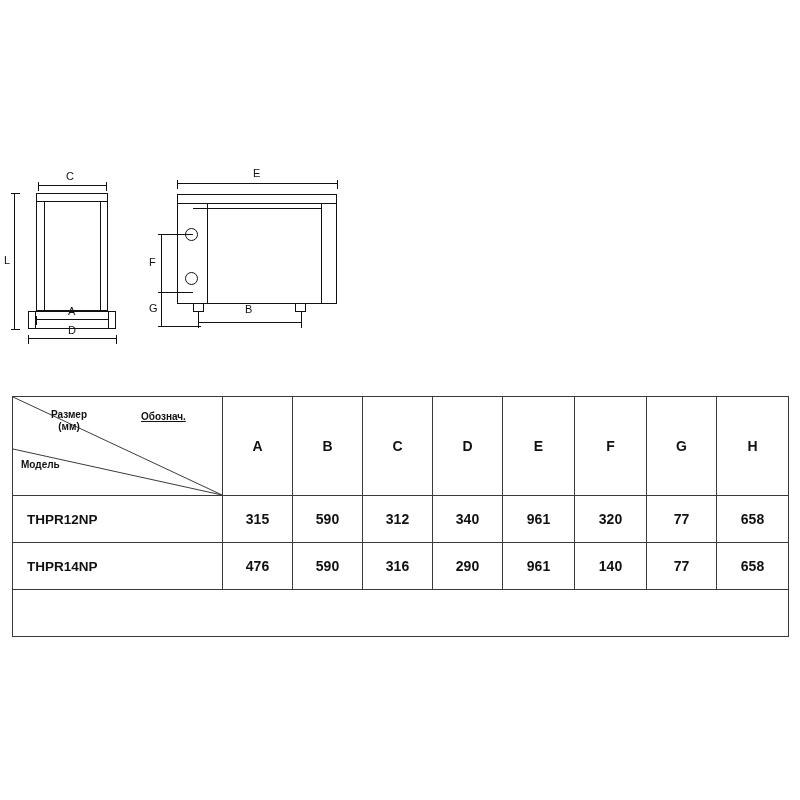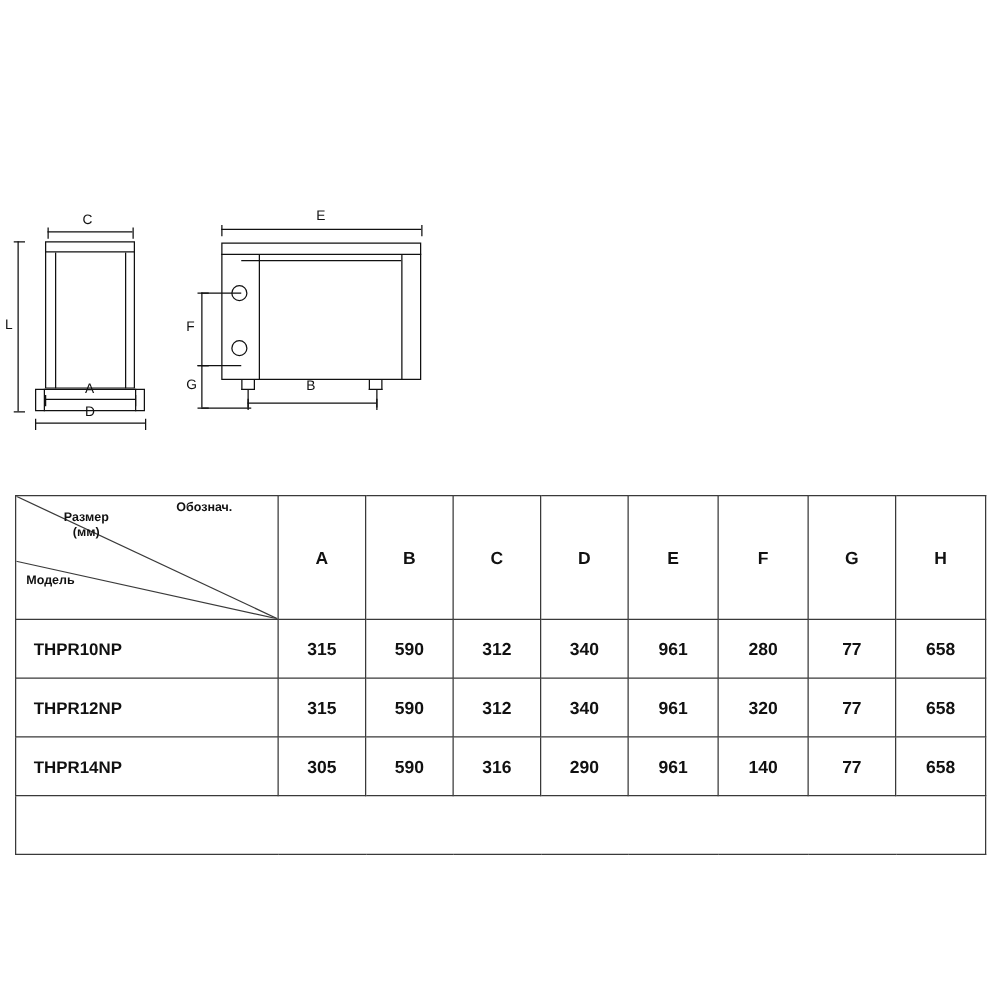--- a/index.html
+++ b/index.html
@@ -384,21 +384,22 @@
     color: #111;
     line-height: 1.15;
     text-align: center;
   }
   .corner-label.size {
     left: 38px;
     top: 12px;
   }
   .corner-label.oboz {
     left: 128px;
-    top: 4px;
+    top: 14px;
+    text-decoration: underline;
   }
   .corner-label.model {
     left: 8px;
     top: 62px;
   }
   .last-rows td {
     height: 46px;
   }
   .filler-row td {
     height: 36px;
@@ -500,44 +501,33 @@
           <th>C</th>
           <th>D</th>
           <th>E</th>
           <th>F</th>
           <th>G</th>
           <th>H</th>
         </tr>
       </thead>
       <tbody>
         <tr class="last-rows">
-          <td class="model">THPR10NP</td>
-          <td>315</td>
-          <td>590</td>
-          <td>312</td>
-          <td>340</td>
-          <td>961</td>
-          <td>280</td>
-          <td>77</td>
-          <td>658</td>
-        </tr>
-        <tr class="last-rows">
           <td class="model">THPR12NP</td>
           <td>315</td>
           <td>590</td>
           <td>312</td>
           <td>340</td>
           <td>961</td>
           <td>320</td>
           <td>77</td>
           <td>658</td>
         </tr>
         <tr class="last-rows">
           <td class="model">THPR14NP</td>
-          <td>305</td>
+          <td>476</td>
           <td>590</td>
           <td>316</td>
           <td>290</td>
           <td>961</td>
           <td>140</td>
           <td>77</td>
           <td>658</td>
         </tr>
         <tr class="filler-row">
           <td colspan="9"></td>

